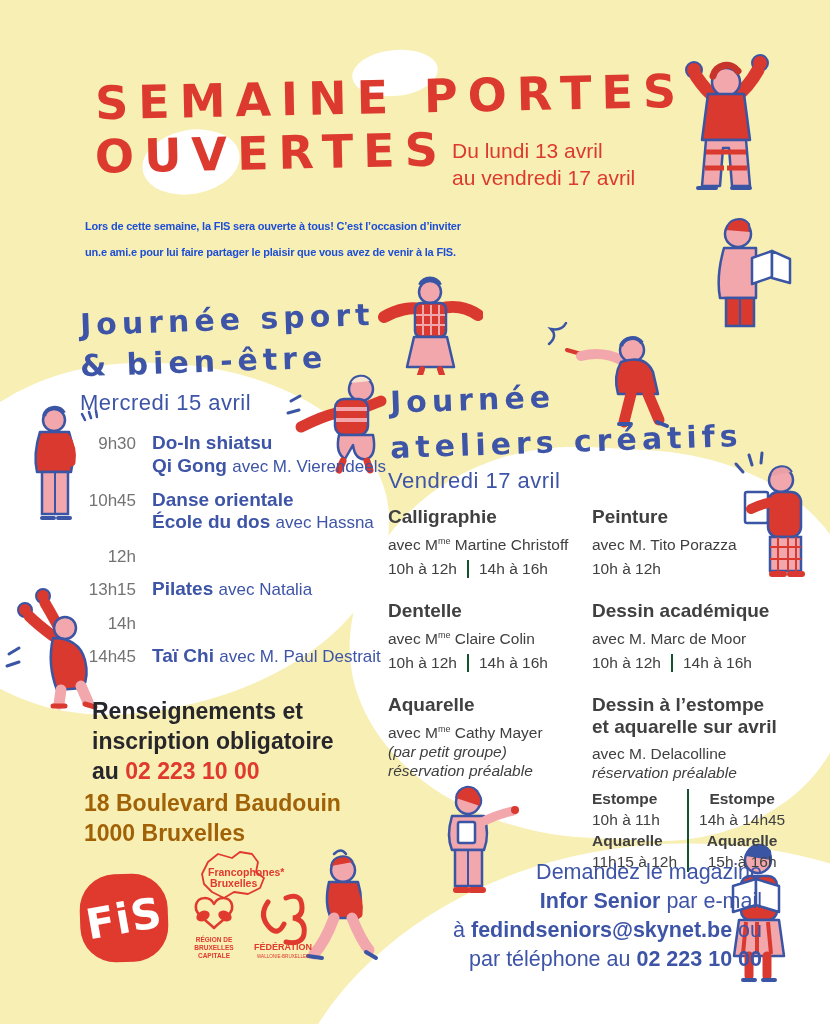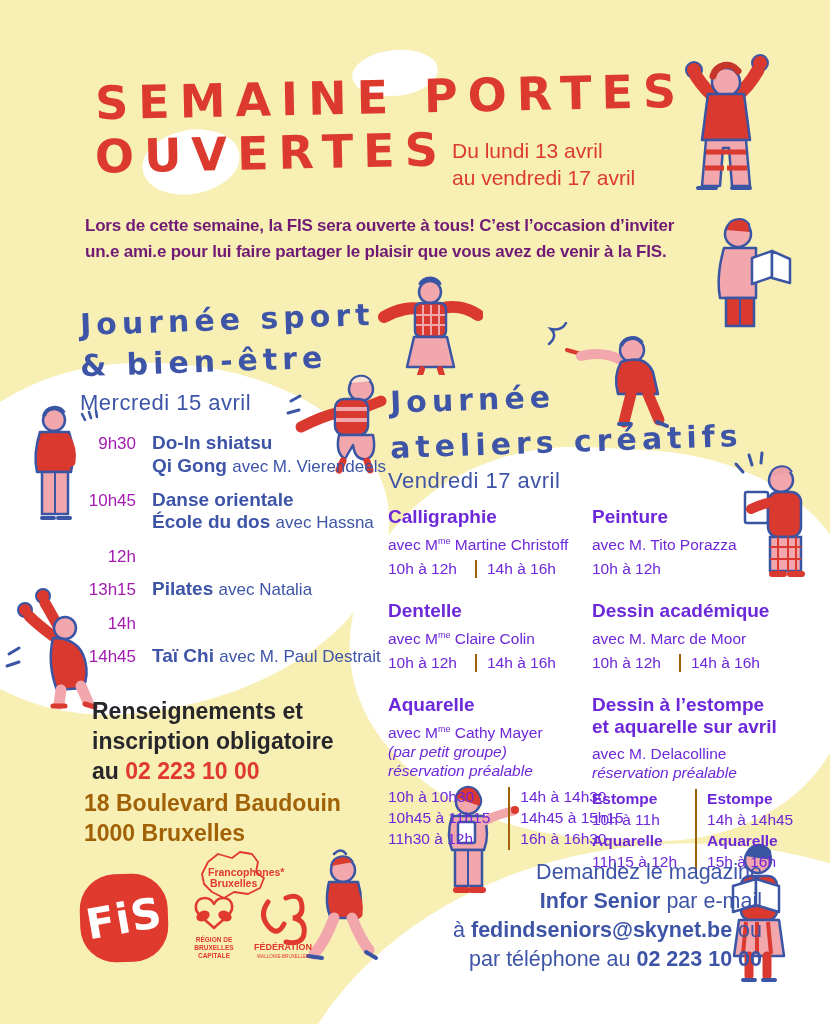--- a/index.html
+++ b/index.html
@@ -5,41 +5,41 @@
   html,body{margin:0;padding:0;}
   body{font-family:"Liberation Sans",sans-serif;}
   .poster{position:relative;width:830px;height:1024px;background:#f8efb4;overflow:hidden;}
   .blob{position:absolute;background:#ffffff;z-index:0;}
   .fig{position:absolute;z-index:1;}
   .txt{position:absolute;z-index:2;}
   .nowrap{white-space:nowrap;}
 
   .title{color:#dc3a2e;font-family:"DejaVu Sans",sans-serif;font-weight:800;font-size:46px;letter-spacing:10px;transform:rotate(-1.2deg);}
   .dates{color:#dc3a2e;font-size:21px;line-height:27px;font-weight:500;}
-  .intro{color:#701a75;font-size:17px;font-weight:700;line-height:26px;letter-spacing:-0.2px;}
+  .intro{color:#1d4ed8;font-size:11px;font-weight:700;line-height:26px;letter-spacing:-0.2px;}
 
   .hand{color:#3d54a7;font-family:"DejaVu Sans",sans-serif;font-weight:700;font-size:30px;letter-spacing:5px;transform:rotate(-2deg);}
   .day{color:#3d54a7;font-size:22px;letter-spacing:0.5px;}
 
   .slist{display:flex;flex-direction:column;gap:11px;}
   .srow{display:flex;gap:16px;}
-  .stime{flex:none;width:58px;text-align:right;color:#a21caf;font-size:17px;padding-top:2px;}
+  .stime{flex:none;width:58px;text-align:right;color:#737373;font-size:17px;padding-top:2px;}
   .slbl{color:#3d54a7;font-size:19px;line-height:1.2;font-weight:700;}
   .avec{font-weight:400;font-size:17px;}
 
   .wcol{display:flex;flex-direction:column;}
-  .wshop{margin-bottom:22px;color:#6d28d9;}
+  .wshop{margin-bottom:22px;color:#404040;}
   .wtitle{font-size:19px;font-weight:700;line-height:1.15;}
   .wteacher{font-size:15.5px;margin-top:8px;}
   .wteacher sup{font-size:9px;}
   .wnote{font-size:15.5px;font-style:italic;line-height:1.25;}
   .slots{display:flex;font-size:15.5px;margin-top:6px;}
   .slots2{display:flex;font-size:15.5px;margin-top:6px;}
   .scol{display:flex;flex-direction:column;line-height:1.35;}
-  .d2{border-left:2px solid #a16207;padding-left:10px;margin-left:18px;}
+  .d2{border-left:2px solid #14532d;padding-left:10px;margin-left:10px;text-align:center;}
   .slabel2{font-weight:700;}
 
   .contact{color:#26262b;font-size:23px;font-weight:700;line-height:30px;}
   .phone-red{color:#e0392e;}
   .address{color:#a16207;font-size:23px;font-weight:700;line-height:30px;}
 
   .fis-logo{position:absolute;left:80px;top:874px;width:88px;height:88px;background:#e0392e;border-radius:40%;transform:rotate(-2deg);display:flex;align-items:center;justify-content:center;z-index:2;}
   .fis-logo span{color:#fff;font-family:"DejaVu Sans",sans-serif;font-weight:800;font-size:42px;transform:rotate(-8deg);letter-spacing:1px;}
 
   .mag{color:#3d54a7;font-size:21.5px;line-height:29px;text-align:right;font-weight:500;}
@@ -250,32 +250,20 @@
       <div class="slots">
           <span class="nowrap">10h à 12h</span>
           <span class="d2 nowrap">14h à 16h</span>
         </div>
     </div>
     <div class="wshop">
       <div class="wtitle nowrap">Aquarelle</div>
       <div class="wteacher nowrap"><span>avec M</span><sup>me</sup><span> Cathy Mayer</span></div>
       <div class="wnote nowrap">(par petit groupe)</div>
       <div class="wnote nowrap">réservation préalable</div>
-      <div class="slots2">
-        <div class="scol">
-          <div class="nowrap">10h à 10h30</div>
-          <div class="nowrap">10h45 à 11h15</div>
-          <div class="nowrap">11h30 à 12h</div>
-        </div>
-        <div class="scol d2">
-          <div class="nowrap">14h à 14h30</div>
-          <div class="nowrap">14h45 à 15h15</div>
-          <div class="nowrap">16h à 16h30</div>
-        </div>
-      </div>
     </div>
   </div>
 
   <div class="txt wcol" style="left:592px;top:506px;width:232px;">
     <div class="wshop">
       <div class="wtitle nowrap">Peinture</div>
       <div class="wteacher nowrap">avec M. Tito Porazza</div>
       <div class="slots">
           <span class="nowrap">10h à 12h</span>
         </div>

